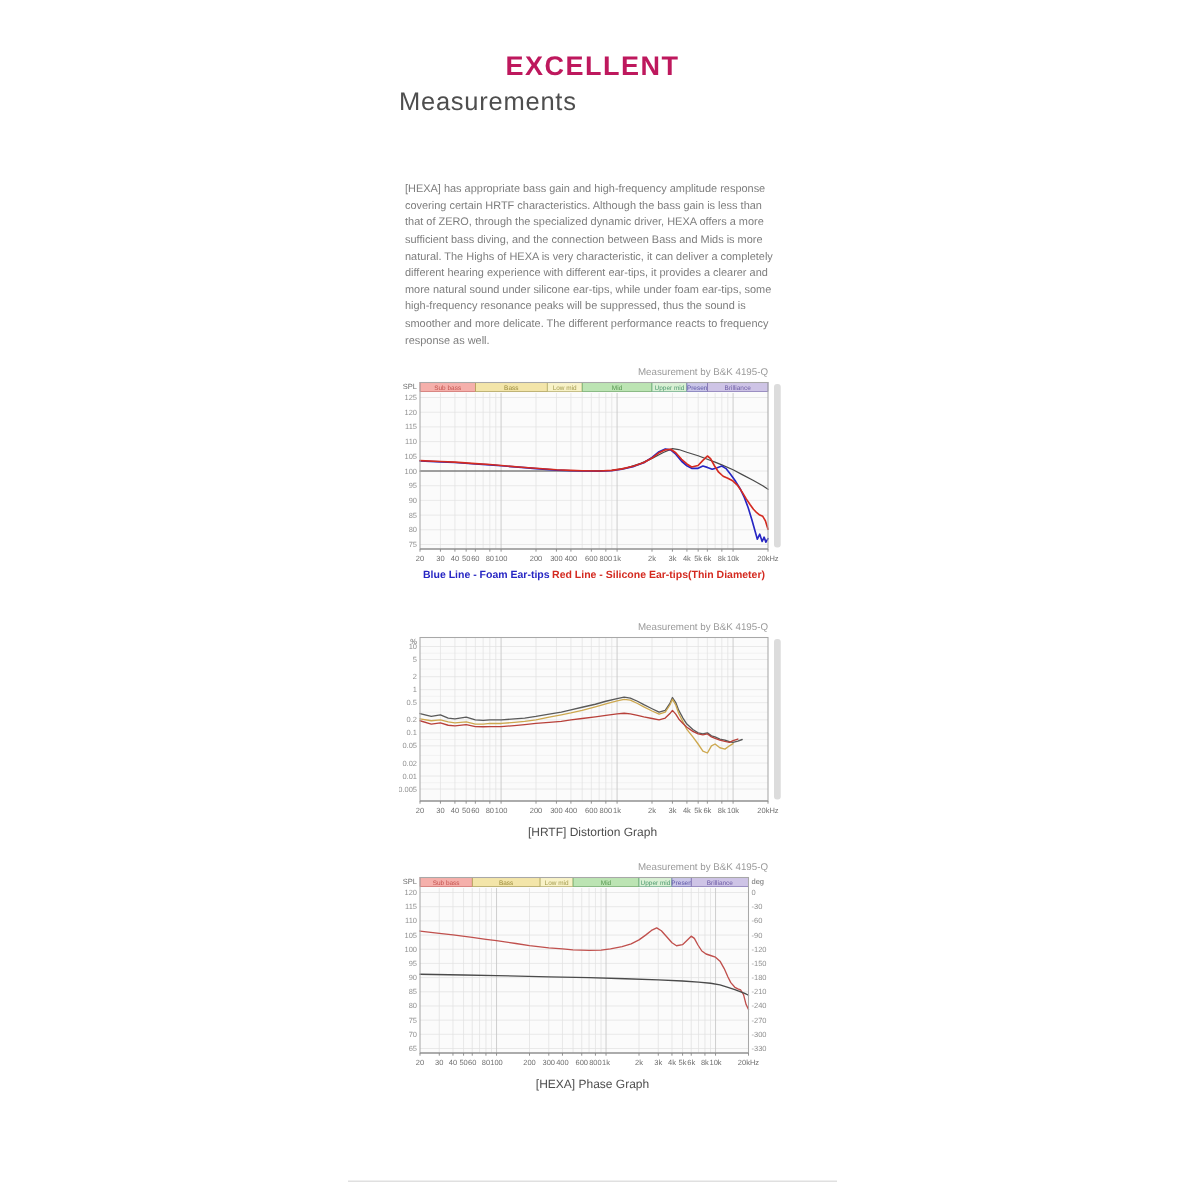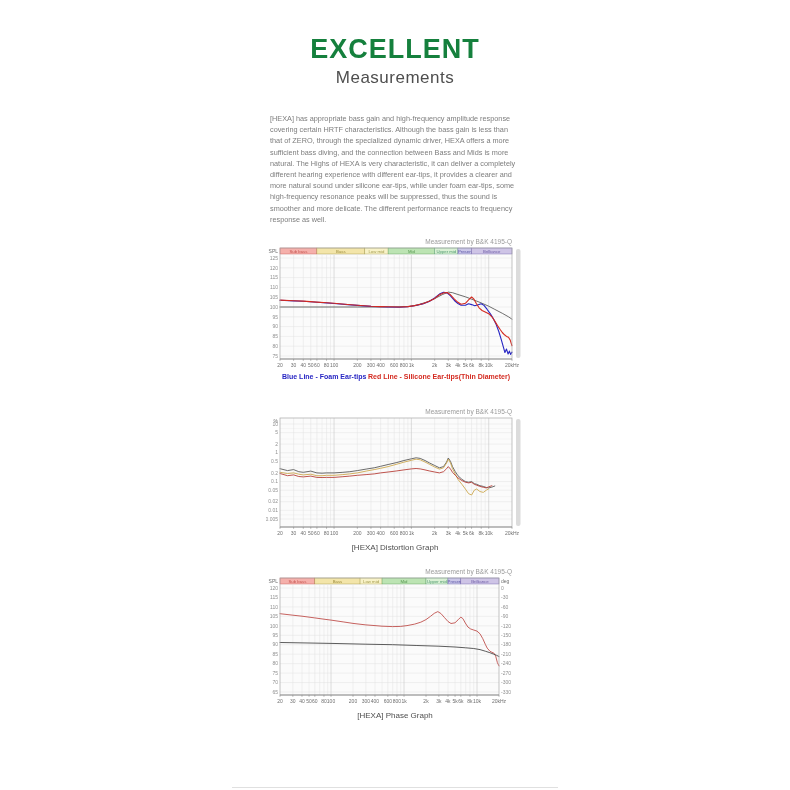--- a/index.html
+++ b/index.html
@@ -1,21 +1,21 @@
 <!DOCTYPE html>
 <html><head>
 <meta charset="utf-8">
 <style>
   html,body{margin:0;padding:0;background:#fff;}
   .page{position:relative;width:790px;height:790px;background:#ffffff;overflow:hidden;
         font-family:"Liberation Sans",sans-serif;}
   .content{width:258px;margin:0 auto;padding-top:34px;}
-  .title{margin:0;text-align:center;font-size:27px;font-weight:bold;color:#15803d;letter-spacing:1px;}
-  .subtitle{margin:3px 0 0 0;text-align:center;font-size:17px;font-weight:400;color:#4e4e4e;letter-spacing:0.5px;}
-  .intro{margin-top:25px;}
+  .title{margin:0;text-align:center;font-size:18px;font-weight:bold;color:#be185d;letter-spacing:1px;}
+  .subtitle{margin:3px 0 0 0;font-size:17px;font-weight:400;color:#4e4e4e;letter-spacing:0.5px;}
+  .intro{margin-top:42px;}
   .intro p{margin:0;padding:0 4px;font-size:7.3px;line-height:11.2px;color:#7d7d7d;text-align:left;}
   .intro p + p{margin-top:12px;}
   .chart-block{margin-top:13px;}
   .chart-block.g2{margin-top:28px;}
   .chart-block.g3{margin-top:16px;}
   .credit{font-size:6.5px;color:#9a9a9a;text-align:right;padding-right:12px;margin-bottom:2px;}
   .chart-svg-host{width:258px;line-height:0;}
   svg text{font-family:"Liberation Sans",sans-serif;}
   .legend{display:flex;justify-content:space-between;padding:3px 14px 0 16px;font-size:7px;font-weight:600;}
   .legend .blue{color:#2726c3;}
@@ -260,21 +260,21 @@
             <text x="199.4406940039709" y="118" fill="#6f6f6f" font-size="5" text-anchor="middle">5k</text>
             <line x1="205.56404369832057" x2="205.56404369832057" y1="110" y2="111.8" stroke="#888" stroke-width="0.6"></line>
             <text x="205.56404369832057" y="118" fill="#6f6f6f" font-size="5" text-anchor="middle">6k</text>
             <line x1="215.22597266269577" x2="215.22597266269577" y1="110" y2="111.8" stroke="#888" stroke-width="0.6"></line>
             <text x="215.22597266269577" y="118" fill="#6f6f6f" font-size="5" text-anchor="middle">8k</text>
             <line x1="222.72034700198546" x2="222.72034700198546" y1="110" y2="111.8" stroke="#888" stroke-width="0.6"></line>
             <text x="222.72034700198546" y="118" fill="#6f6f6f" font-size="5" text-anchor="middle">10k</text>
             <line x1="246" x2="246" y1="110" y2="111.8" stroke="#888" stroke-width="0.6"></line>
             <text x="246" y="118" fill="#6f6f6f" font-size="5" text-anchor="middle">20kHz</text>
           </svg></div>
-      <div class="caption">[HEXA] Distortion Graph</div>
+      <div class="caption">[HRTF] Distortion Graph</div>
     </div>
 
     <div class="chart-block g3">
       <div class="credit">Measurement by B&amp;K 4195-Q</div>
       <div class="chart-svg-host"><svg viewBox="0 0 258 129" width="258" height="129">
             <rect x="14" y="1" width="219" height="117" fill="#fbfbfb"></rect>
             <line x1="14" x2="233" y1="11" y2="11" stroke="#e3e3e3" stroke-width="0.5"></line>
             <line x1="14" x2="233" y1="20.454545454545453" y2="20.454545454545453" stroke="#e3e3e3" stroke-width="0.5"></line>
             <line x1="14" x2="233" y1="29.90909090909091" y2="29.90909090909091" stroke="#e3e3e3" stroke-width="0.5"></line>
             <line x1="14" x2="233" y1="39.36363636363636" y2="39.36363636363636" stroke="#e3e3e3" stroke-width="0.5"></line>

